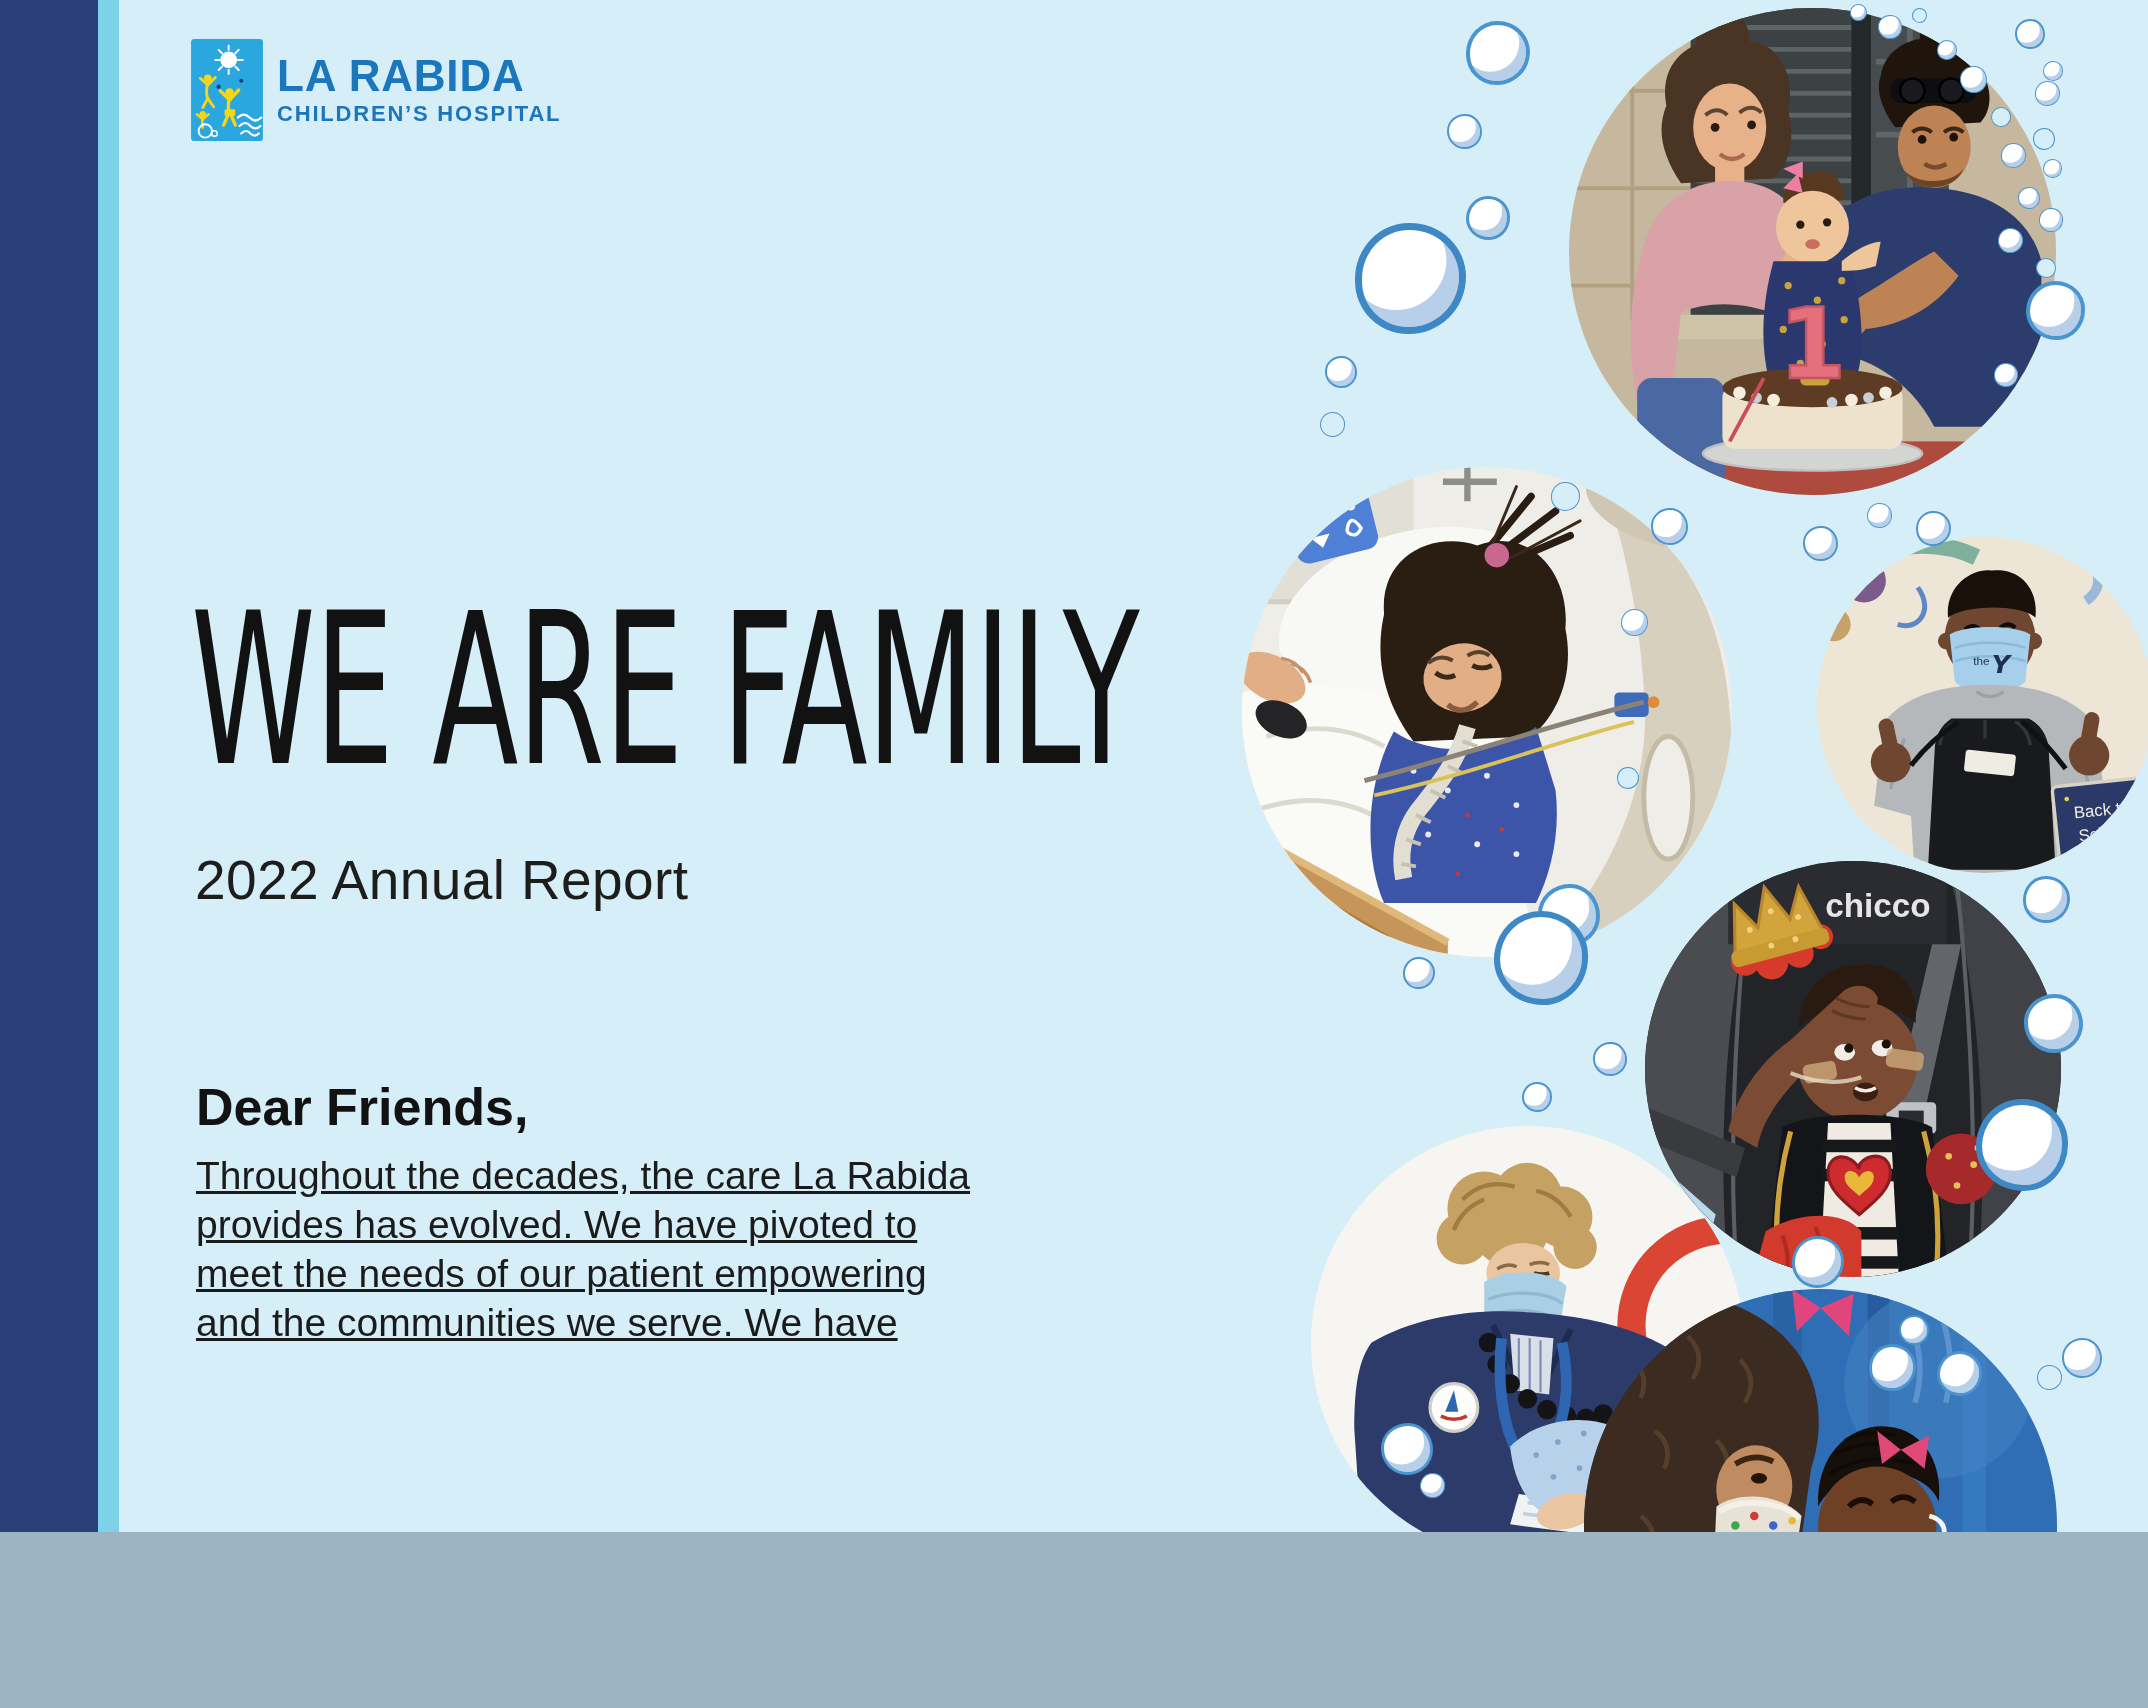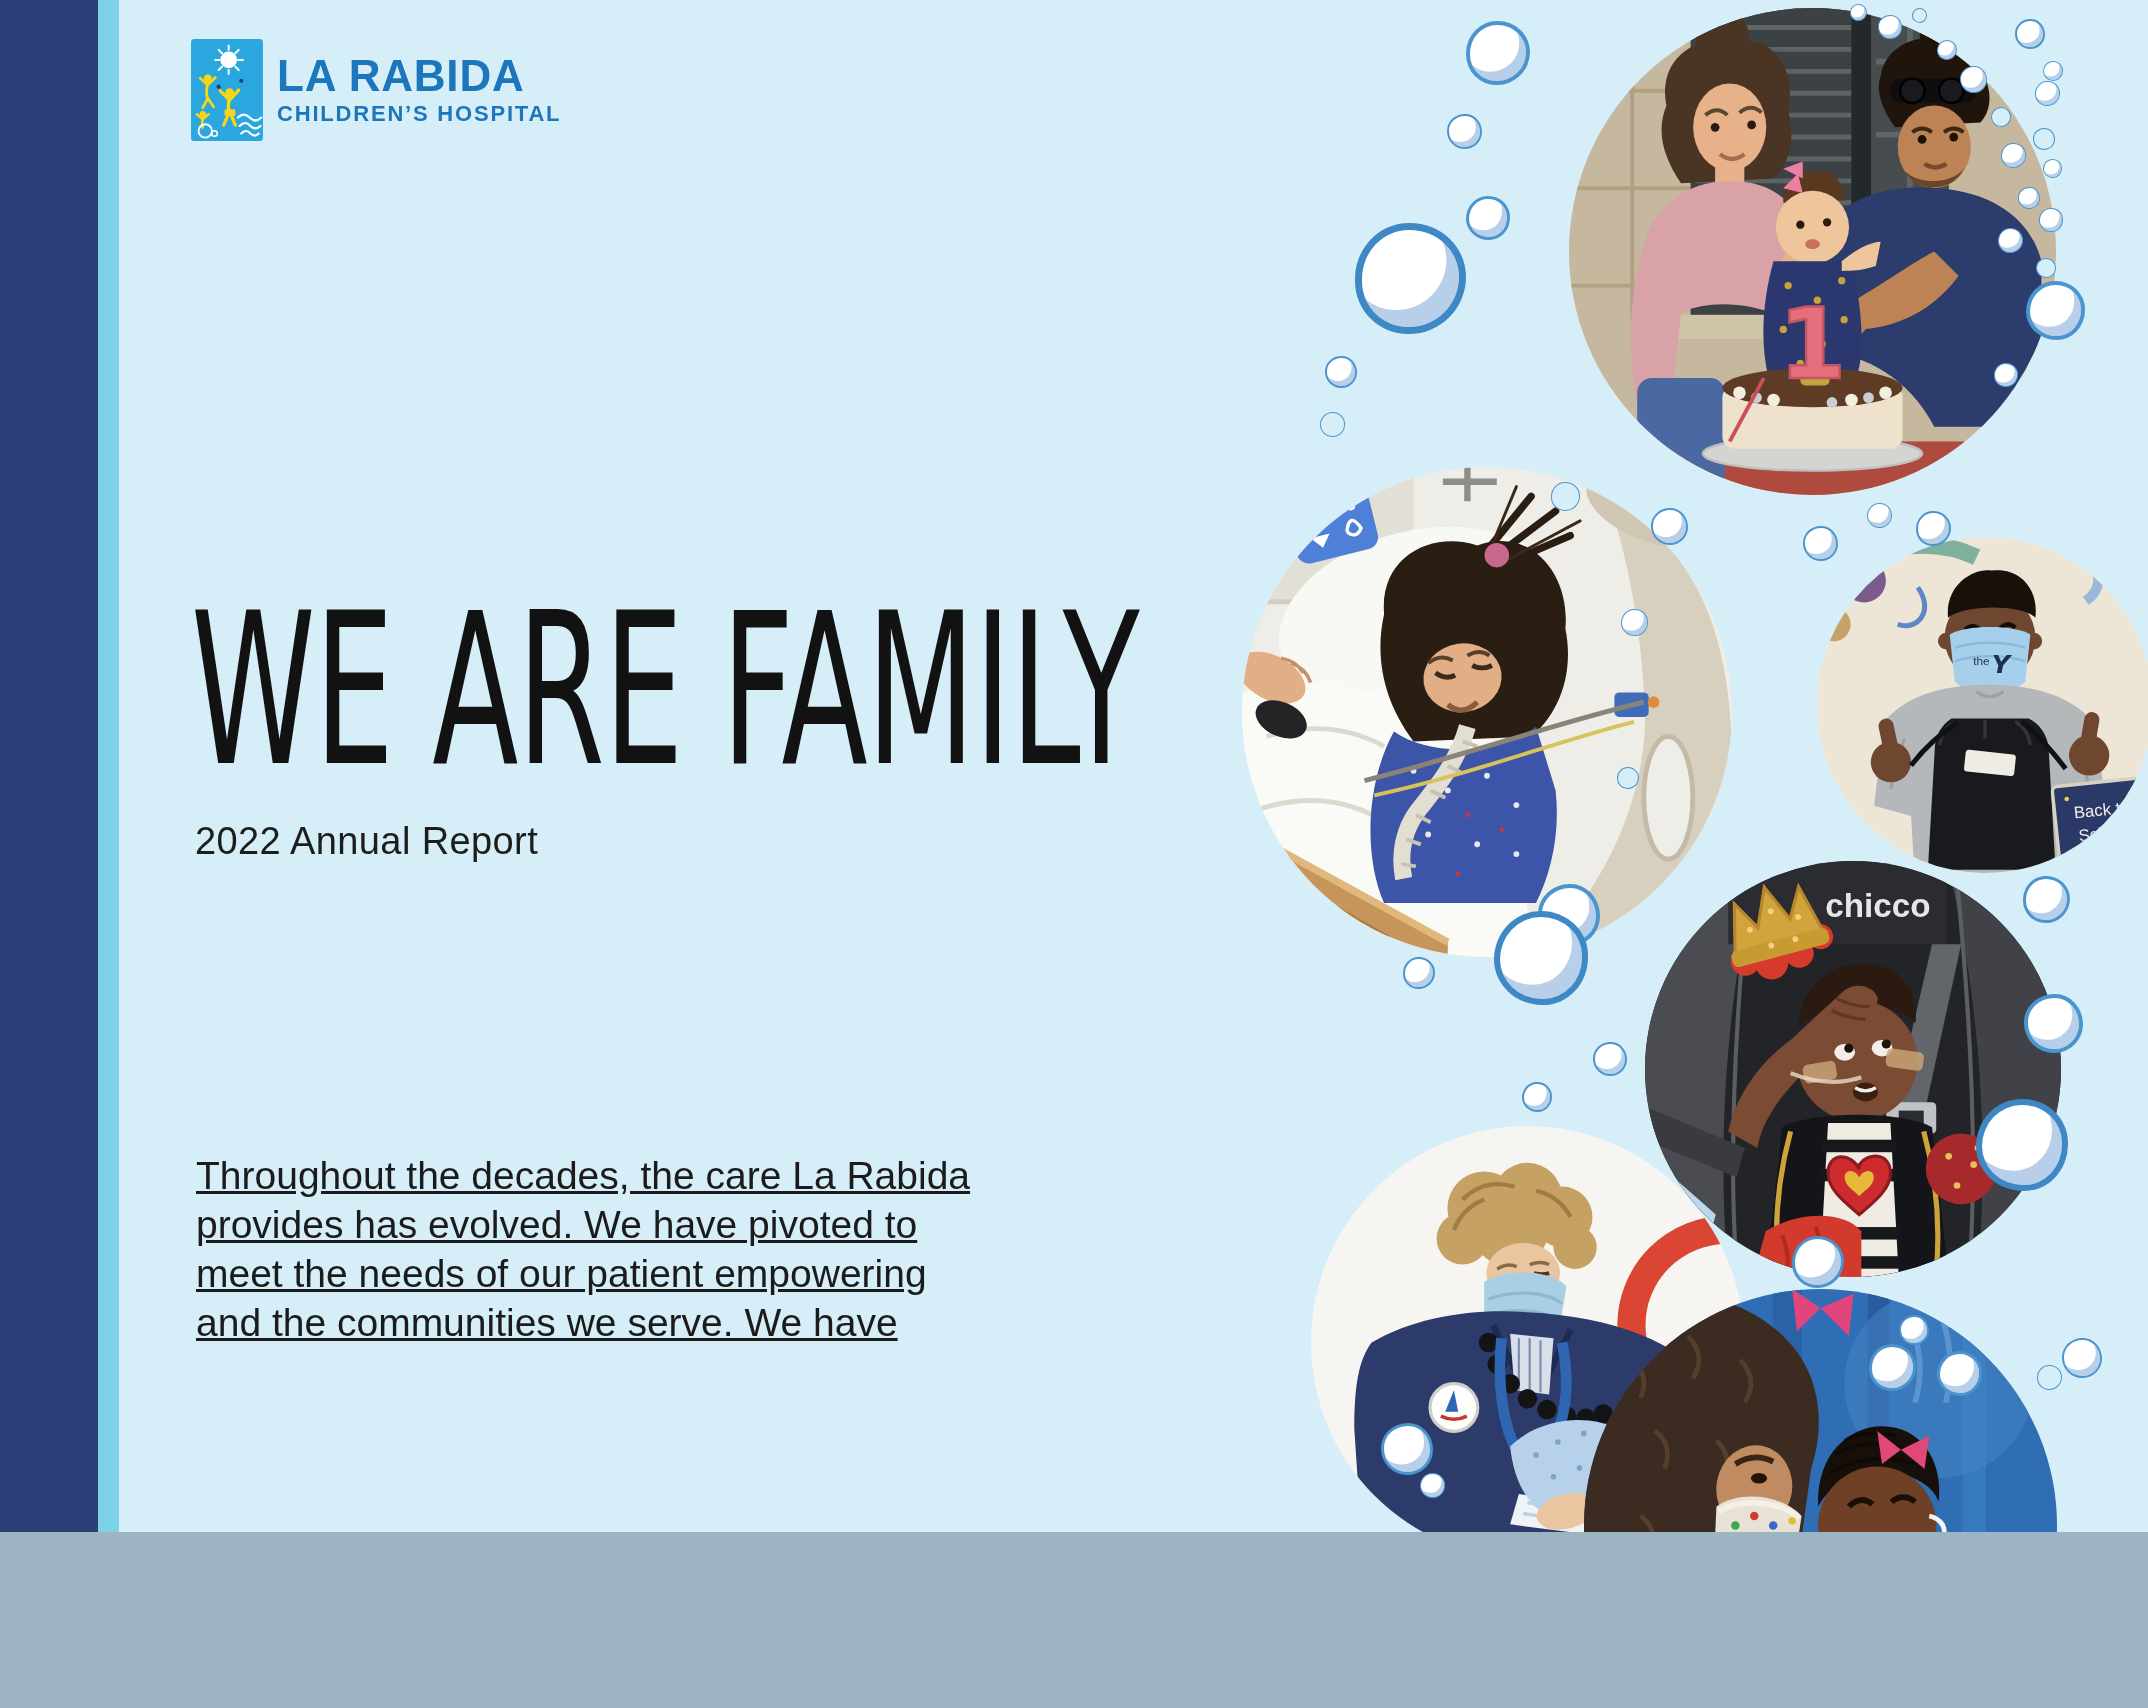--- a/index.html
+++ b/index.html
@@ -12,21 +12,21 @@
   
   #logo{position:absolute;left:191px;top:39px;}
   #logo-mark{position:absolute;left:0;top:0;}
   .logo-name{position:absolute;left:86px;top:11.7px;font-size:44px;font-weight:600;letter-spacing:0.8px;color:#1C76BC;white-space:nowrap;}
   .logo-sub{position:absolute;left:86px;top:62px;font-size:22px;font-weight:600;letter-spacing:1.8px;color:#1C76BC;white-space:nowrap;}
 
   
   #title{position:absolute;left:191px;top:586px;font-family:"DejaVu Sans",sans-serif;
          font-size:210px;font-weight:500;color:#121212;line-height:1;white-space:nowrap;
          transform:scaleX(0.60);transform-origin:left top;letter-spacing:-1.7px;}
-  #subtitle{position:absolute;left:195px;top:820px;font-size:38px;color:#1D1D1B;letter-spacing:0.4px;}
+  #subtitle{position:absolute;left:195px;top:848px;font-size:55px;color:#1D1D1B;letter-spacing:0.4px;}
 
   
   #salutation{position:absolute;left:196px;top:1077px;font-size:52px;font-weight:bold;color:#121212;}
   #letter-body{position:absolute;left:196px;top:1151px;font-size:39px;line-height:49px;color:#1B1B1B;width:990px;text-decoration:underline;}
 
   
   .photo{position:absolute;border-radius:50%;overflow:hidden;}
   .photo svg{display:block;width:100%;height:100%;}
 
   
@@ -98,20 +98,21 @@
         <path d="M60 113 q6 -6 11 0 q5 5 10 0"></path>
       </g>
     </svg>
     <div class="logo-name">LA RABIDA</div>
     <div class="logo-sub">CHILDREN’S HOSPITAL</div>
   </div>
 
   <div id="title" class="txt">WE ARE FAMILY</div>
   <div id="subtitle" class="txt">2022 Annual Report</div>
 
+  <div id="salutation" class="txt">Dear Friends,</div>
   <div id="letter-body" class="txt">
     <div>Throughout the decades, the care La Rabida</div>
     <div>provides has evolved. We have pivoted to</div>
     <div>meet the needs of our patient empowering</div>
     <div>and the communities we serve. We have</div>
   </div>
 
   <div class="photo z10" style="left:1569px;top:8.4px;width:487px;height:487px;">
     <svg viewBox="0 0 200 200" preserveAspectRatio="none">
       <rect width="200" height="200" fill="#C6B89E"></rect>

